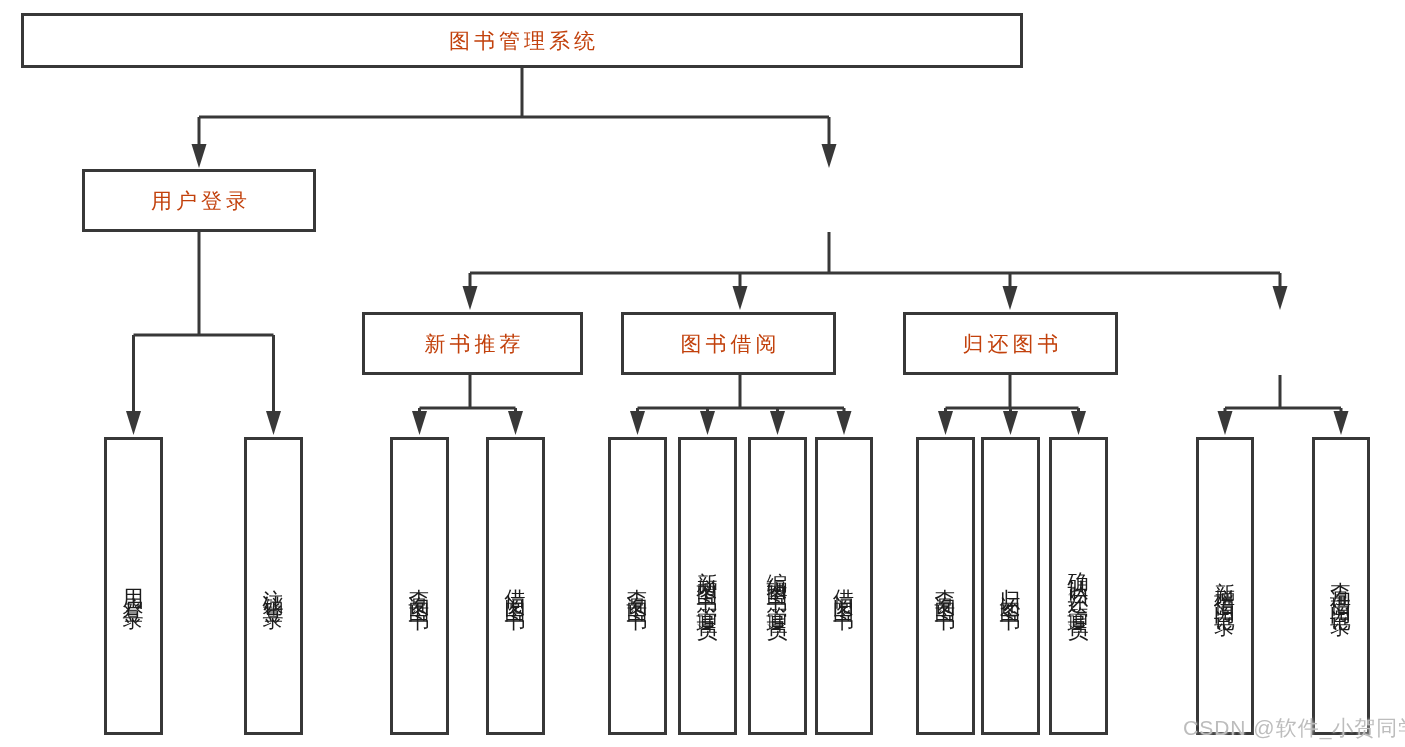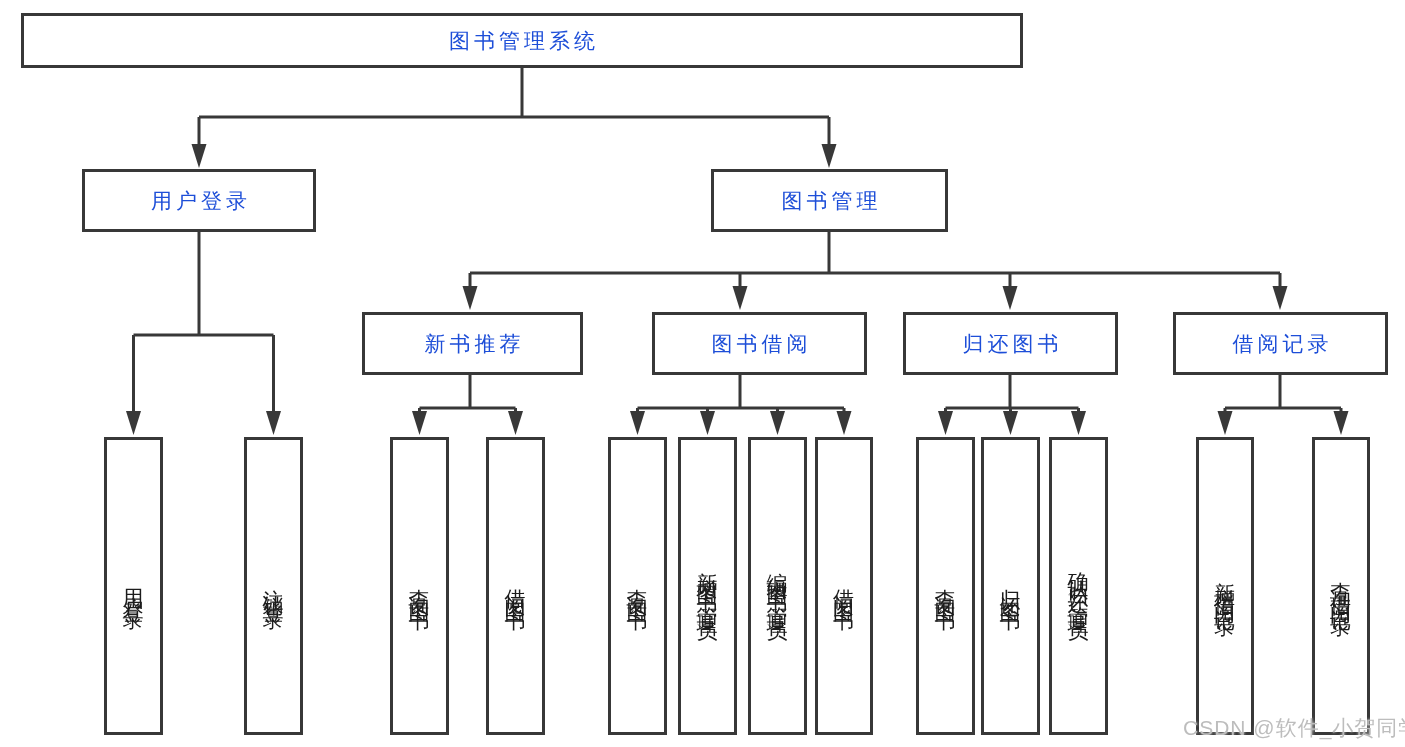--- a/index.html
+++ b/index.html
@@ -34,21 +34,21 @@
   }
   
   .hbox {
     position: absolute;
     box-sizing: border-box;
     background: #ffffff;
     border: 3px solid #383838;
     display: flex;
     align-items: center;
     justify-content: center;
-    color: #1d4ed8;
+    color: #c2410c;
     font-size: 21px;
     letter-spacing: 4px;
     white-space: nowrap;
   }
   .hbox span { text-indent: 4px; }
   
   .vbox {
     position: absolute;
     box-sizing: border-box;
     width: 59px;
@@ -141,36 +141,30 @@
     <polygon class="head" points="1333.5,411 1348.5,411 1341,435"></polygon>
   </svg>
 
   <div class="hbox" style="left:21px;top:13px;width:1002px;height:55px">
     <span>图书管理系统</span>
   </div>
 
   <div class="hbox" style="left:82px;top:169px;width:234px;height:63px">
     <span>用户登录</span>
   </div>
-  <div class="hbox" style="left:711px;top:169px;width:237px;height:63px">
-    <span>图书管理</span>
-  </div>
 
   <div class="hbox" style="left:362px;top:312px;width:221px;height:63px">
     <span>新书推荐</span>
   </div>
-  <div class="hbox" style="left:652px;top:312px;width:215px;height:63px">
+  <div class="hbox" style="left:621px;top:312px;width:215px;height:63px">
     <span>图书借阅</span>
   </div>
   <div class="hbox" style="left:903px;top:312px;width:215px;height:63px">
     <span>归还图书</span>
   </div>
-  <div class="hbox" style="left:1173px;top:312px;width:215px;height:63px">
-    <span>借阅记录</span>
-  </div>
 
   <div class="vbox" style="left:104px;top:437px">
     <span>用户登录</span>
   </div>
   <div class="vbox" style="left:244px;top:437px">
     <span>注销登录</span>
   </div>
 
   <div class="vbox" style="left:390px;top:437px">
     <span>查询图书</span>

